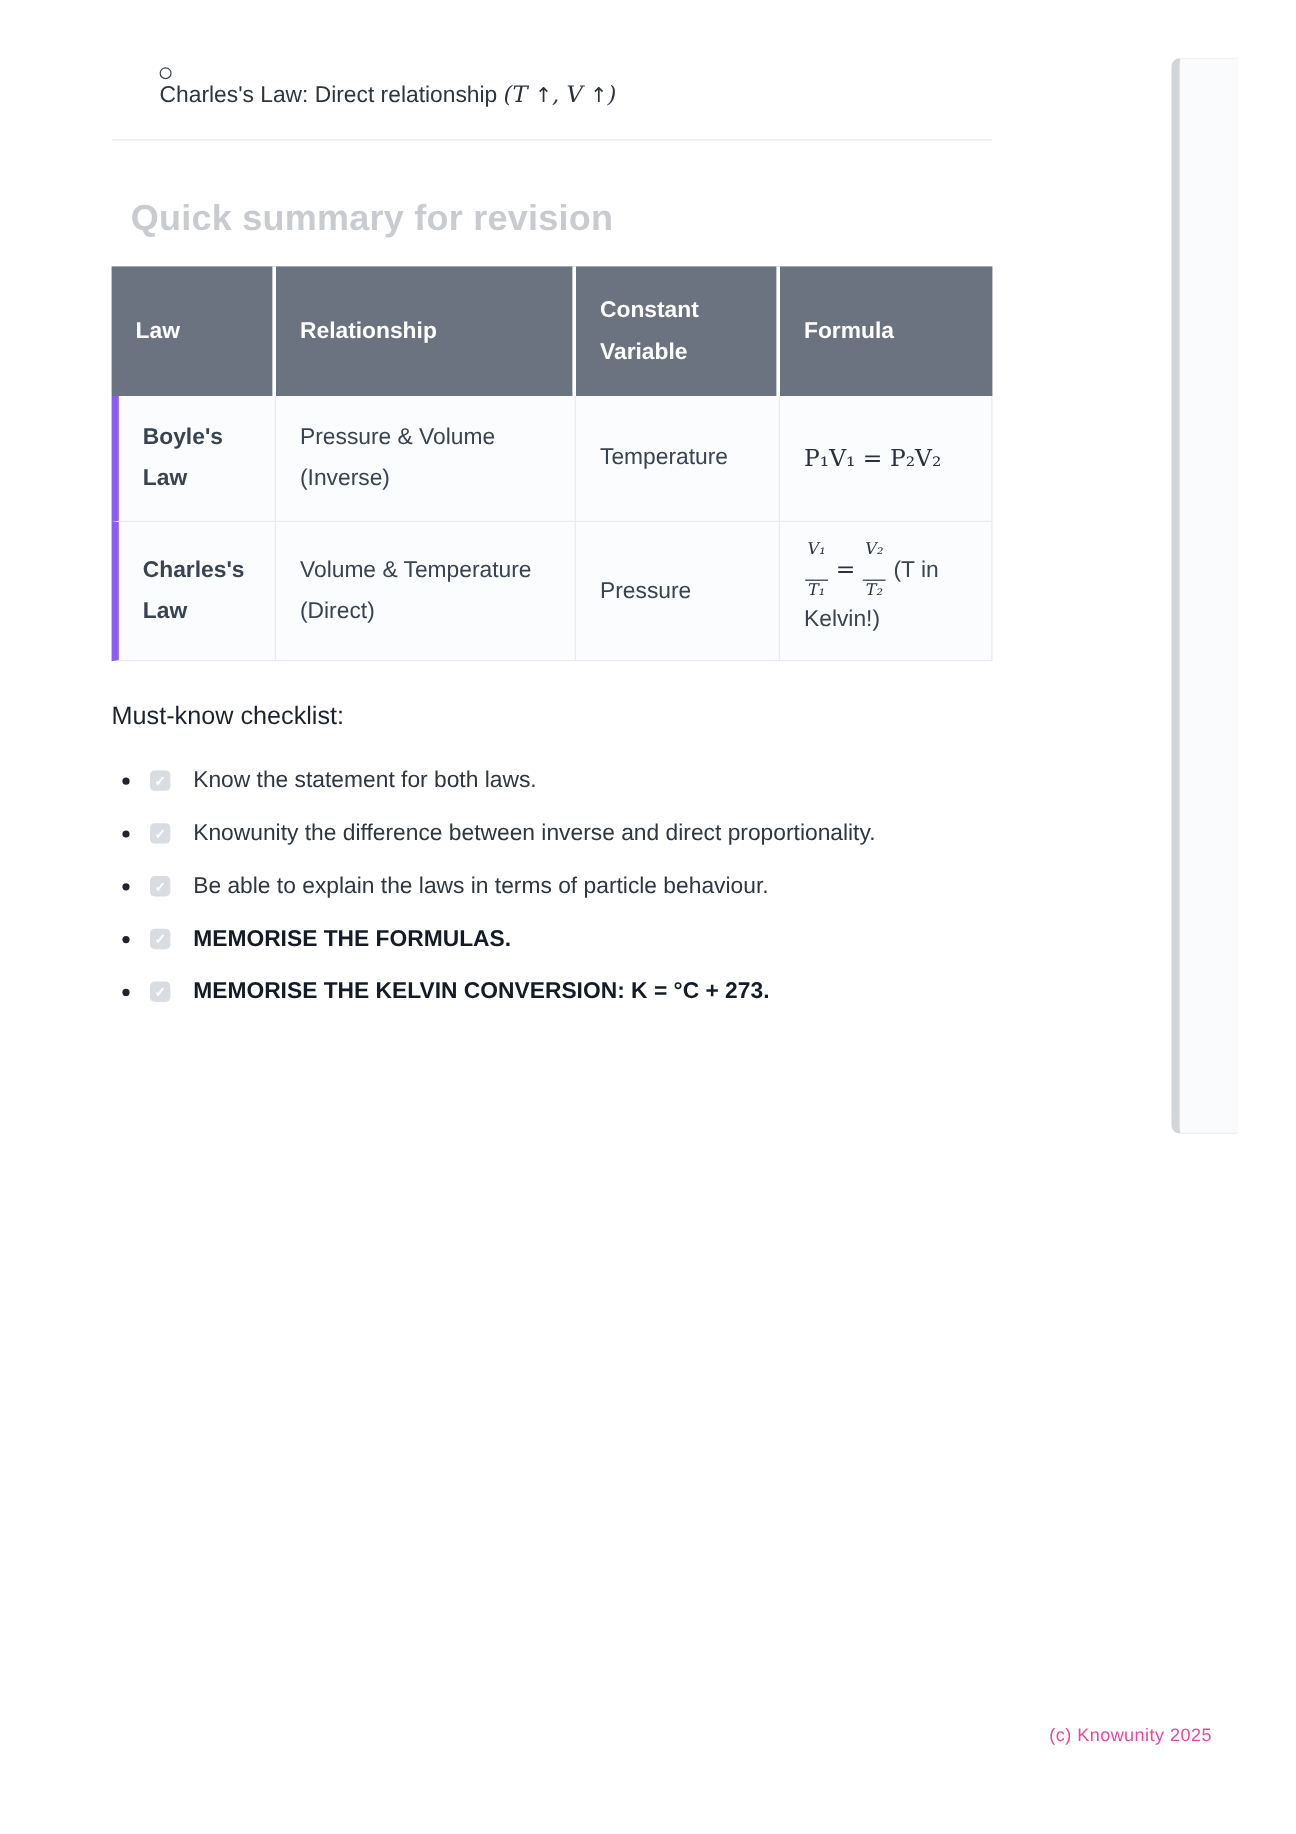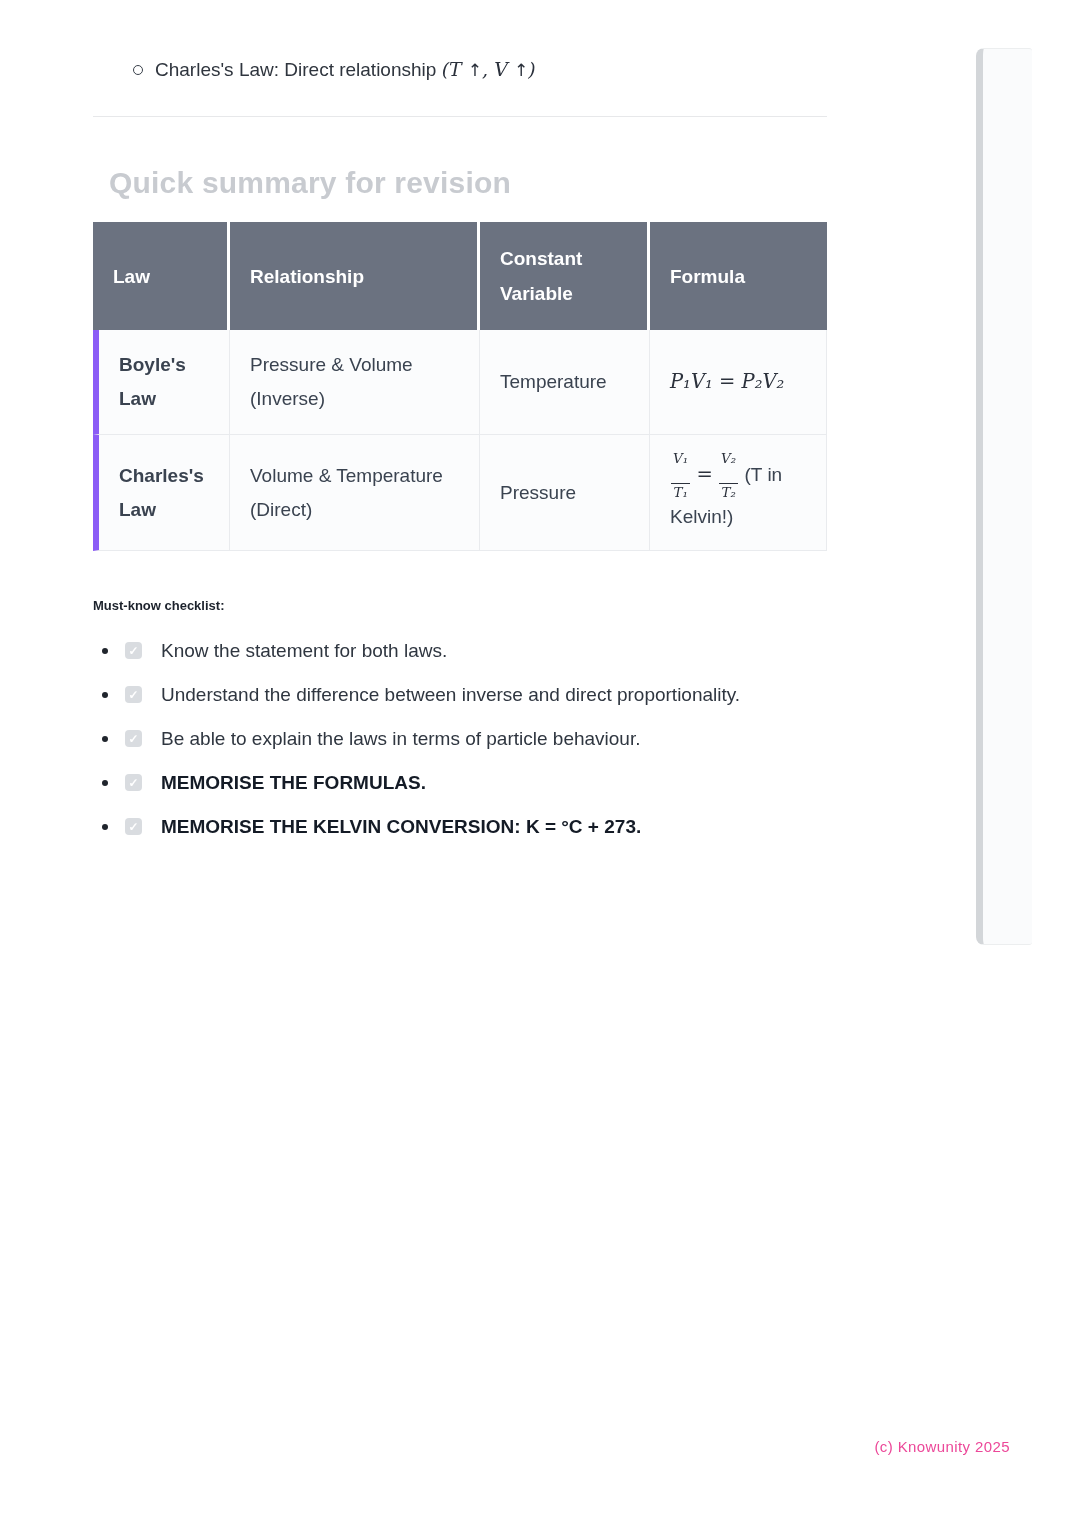--- a/index.html
+++ b/index.html
@@ -4,21 +4,21 @@
 <style>
   html,body { margin:0; padding:0; }
   body {
     width:1080px; height:1528px; position:relative; overflow:hidden;
     background:#ffffff; font-family:"Liberation Sans", sans-serif; color:#333a45;
   }
 
   
   .intro-bullet {
     position:absolute; left:133px; top:56px;
-    display:flex; align-items:center; font-size:19px; line-height:27px; color:#2f353e;
+    display:flex; align-items:flex-start; font-size:19px; line-height:27px; color:#2f353e;flex-direction:column;
   }
   .ring {
     width:8px; height:8px; border:1.7px solid #3a414b; border-radius:50%;
     flex:none; margin-right:12px;
   }
   .math { font-family:"DejaVu Serif", serif; font-style:italic; color:#2b313c; }
   .math .arrow { font-style:normal; font-family:"DejaVu Sans", sans-serif; font-size:17px; }
 
   
   .divider { position:absolute; left:93px; top:116px; width:734px; height:1px; background:#e7e8ea; }
@@ -43,34 +43,34 @@
   table.summary td {
     background:#fbfcfd; font-size:19px; color:#3a4350;
     padding:16px 20px; vertical-align:middle; line-height:34px;
     border-right:1px solid #e9ebee; border-bottom:1px solid #e9ebee;
     height:105px; box-sizing:border-box;
   }
   table.summary td:first-child { border-left:6px solid #8b5cf6; }
   table.summary td:last-child  { border-right:1px solid #e9ebee; }
   td.law { font-weight:bold; color:#222936; }
 
-  .mathf { font-family:"DejaVu Serif", serif; font-style:italic; font-size:19.5px; color:#2b313c; }
+  .mathf { font-family:"DejaVu Serif", serif; font-size:19.5px; color:#2b313c; }
   .frac {
     display:inline-block; text-align:center; vertical-align:middle;
     font-family:"DejaVu Serif", serif; font-style:italic;
     font-size:13.5px; line-height:1.15; color:#2b313c; margin:0 1px;
   }
   .frac .num { display:block; border-bottom:1.2px solid #2b313c; padding:0 2px 16px; }
   .frac .den { display:block; padding-top:1px; }
   .formula .suffix { font-size:19px; color:#3a4350; }
 
   
   .check-title {
-    position:absolute; left:93px; top:598px; margin:0;
-    font-size:13px; font-weight:bold; color:#1c222c;
+    position:absolute; left:93px; top:585px; margin:0;
+    font-size:21px; font-weight:normal; color:#1c222c;
   }
   .checklist {
     position:absolute; left:102px; top:641px;
     display:flex; flex-direction:column; gap:25px;
   }
   .check-item { display:flex; align-items:center; font-size:19px; color:#2f3640; height:19px; }
   .dot { width:6px; height:6px; border-radius:50%; background:#20252d; margin-right:17px; flex:none; }
   .checkbox {
     width:17px; height:17px; border-radius:4px; background:#d9dce0;
     display:flex; align-items:center; justify-content:center;
@@ -152,21 +152,21 @@
       <span class="checkbox">
           <span class="tick">✓</span>
         </span>
       <span class="check-label">Know the statement for both laws.</span>
     </div>
     <div class="check-item">
       <span class="dot"></span>
       <span class="checkbox">
           <span class="tick">✓</span>
         </span>
-      <span class="check-label">Understand the difference between inverse and direct proportionality.</span>
+      <span class="check-label">Knowunity the difference between inverse and direct proportionality.</span>
     </div>
     <div class="check-item">
       <span class="dot"></span>
       <span class="checkbox">
           <span class="tick">✓</span>
         </span>
       <span class="check-label">Be able to explain the laws in terms of particle behaviour.</span>
     </div>
     <div class="check-item strong">
       <span class="dot"></span>

